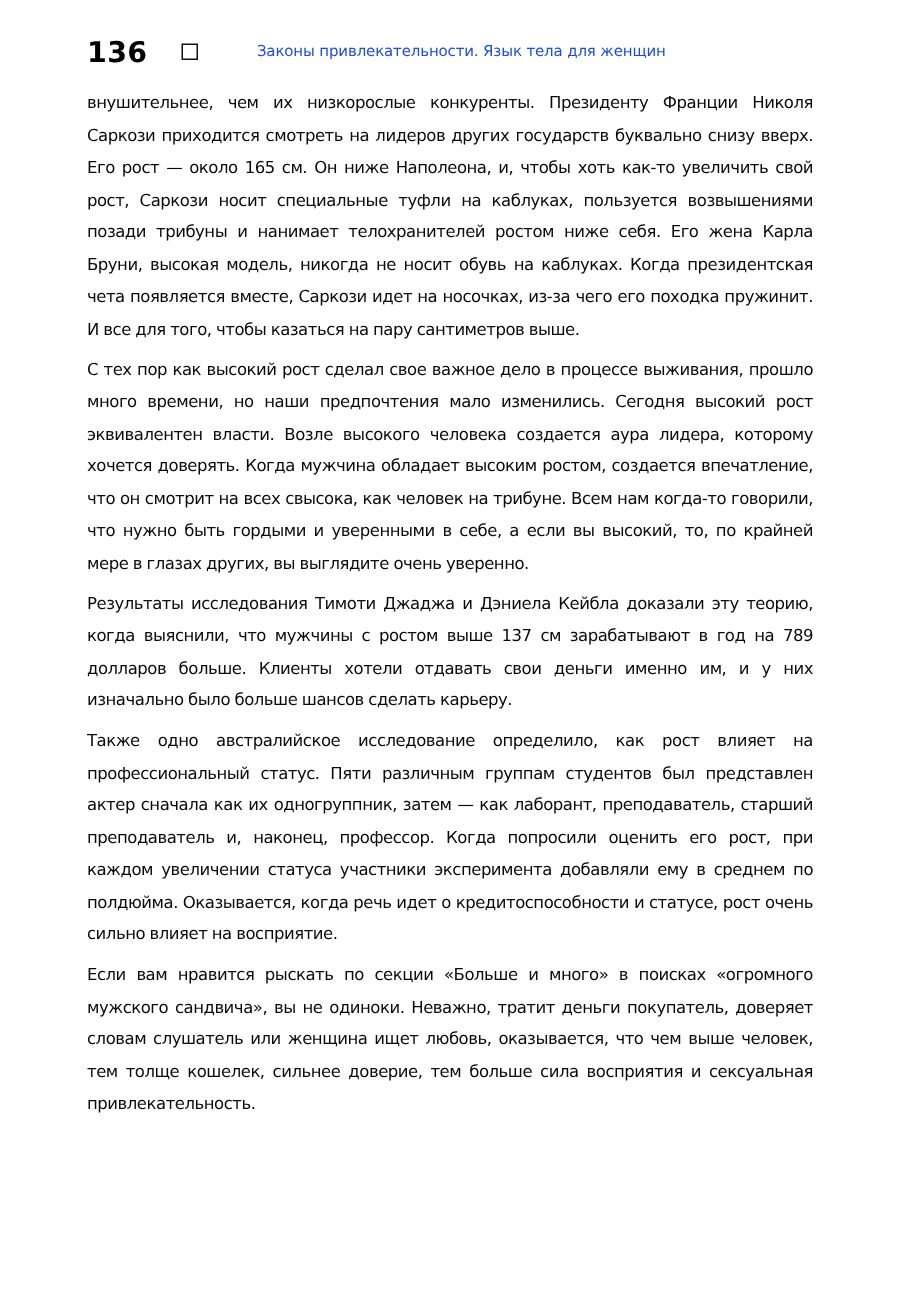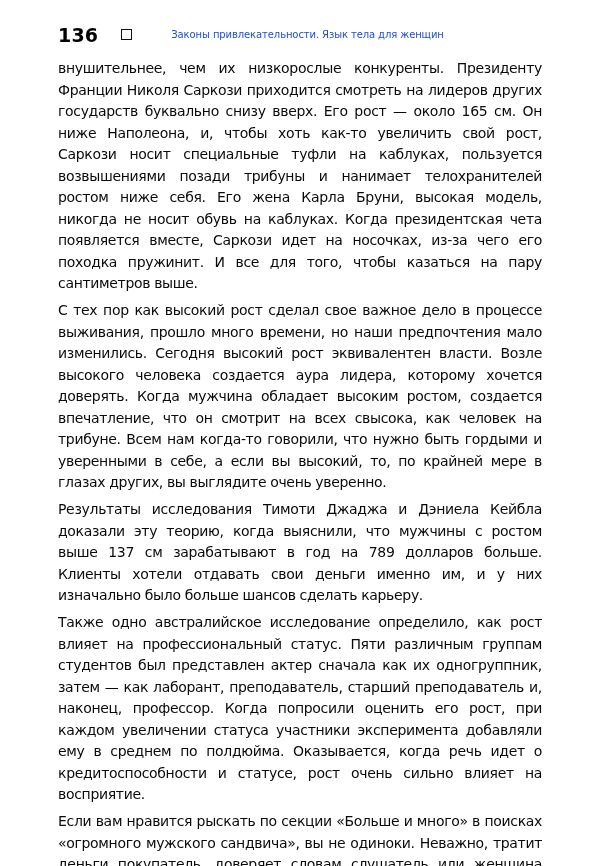--- a/index.html
+++ b/index.html
@@ -67,21 +67,21 @@
   .column {
     position: absolute;
     left: 58px;
     top: 58px;
     width: 484px;
   }
 
   p.para {
     margin: 0 0 5.5px 0;
     font-family: "DejaVu Sans", sans-serif;
-    font-size: 14px;
+    font-size: 11px;
     line-height: 21.5px;
     text-align: justify;
     text-align-last: left;
     hyphens: manual;
     letter-spacing: -0.32px;
     word-spacing: -0.2px;
     color: #0a0a0a;
   }
   p.para:last-child { margin-bottom: 0; }
 </style>

